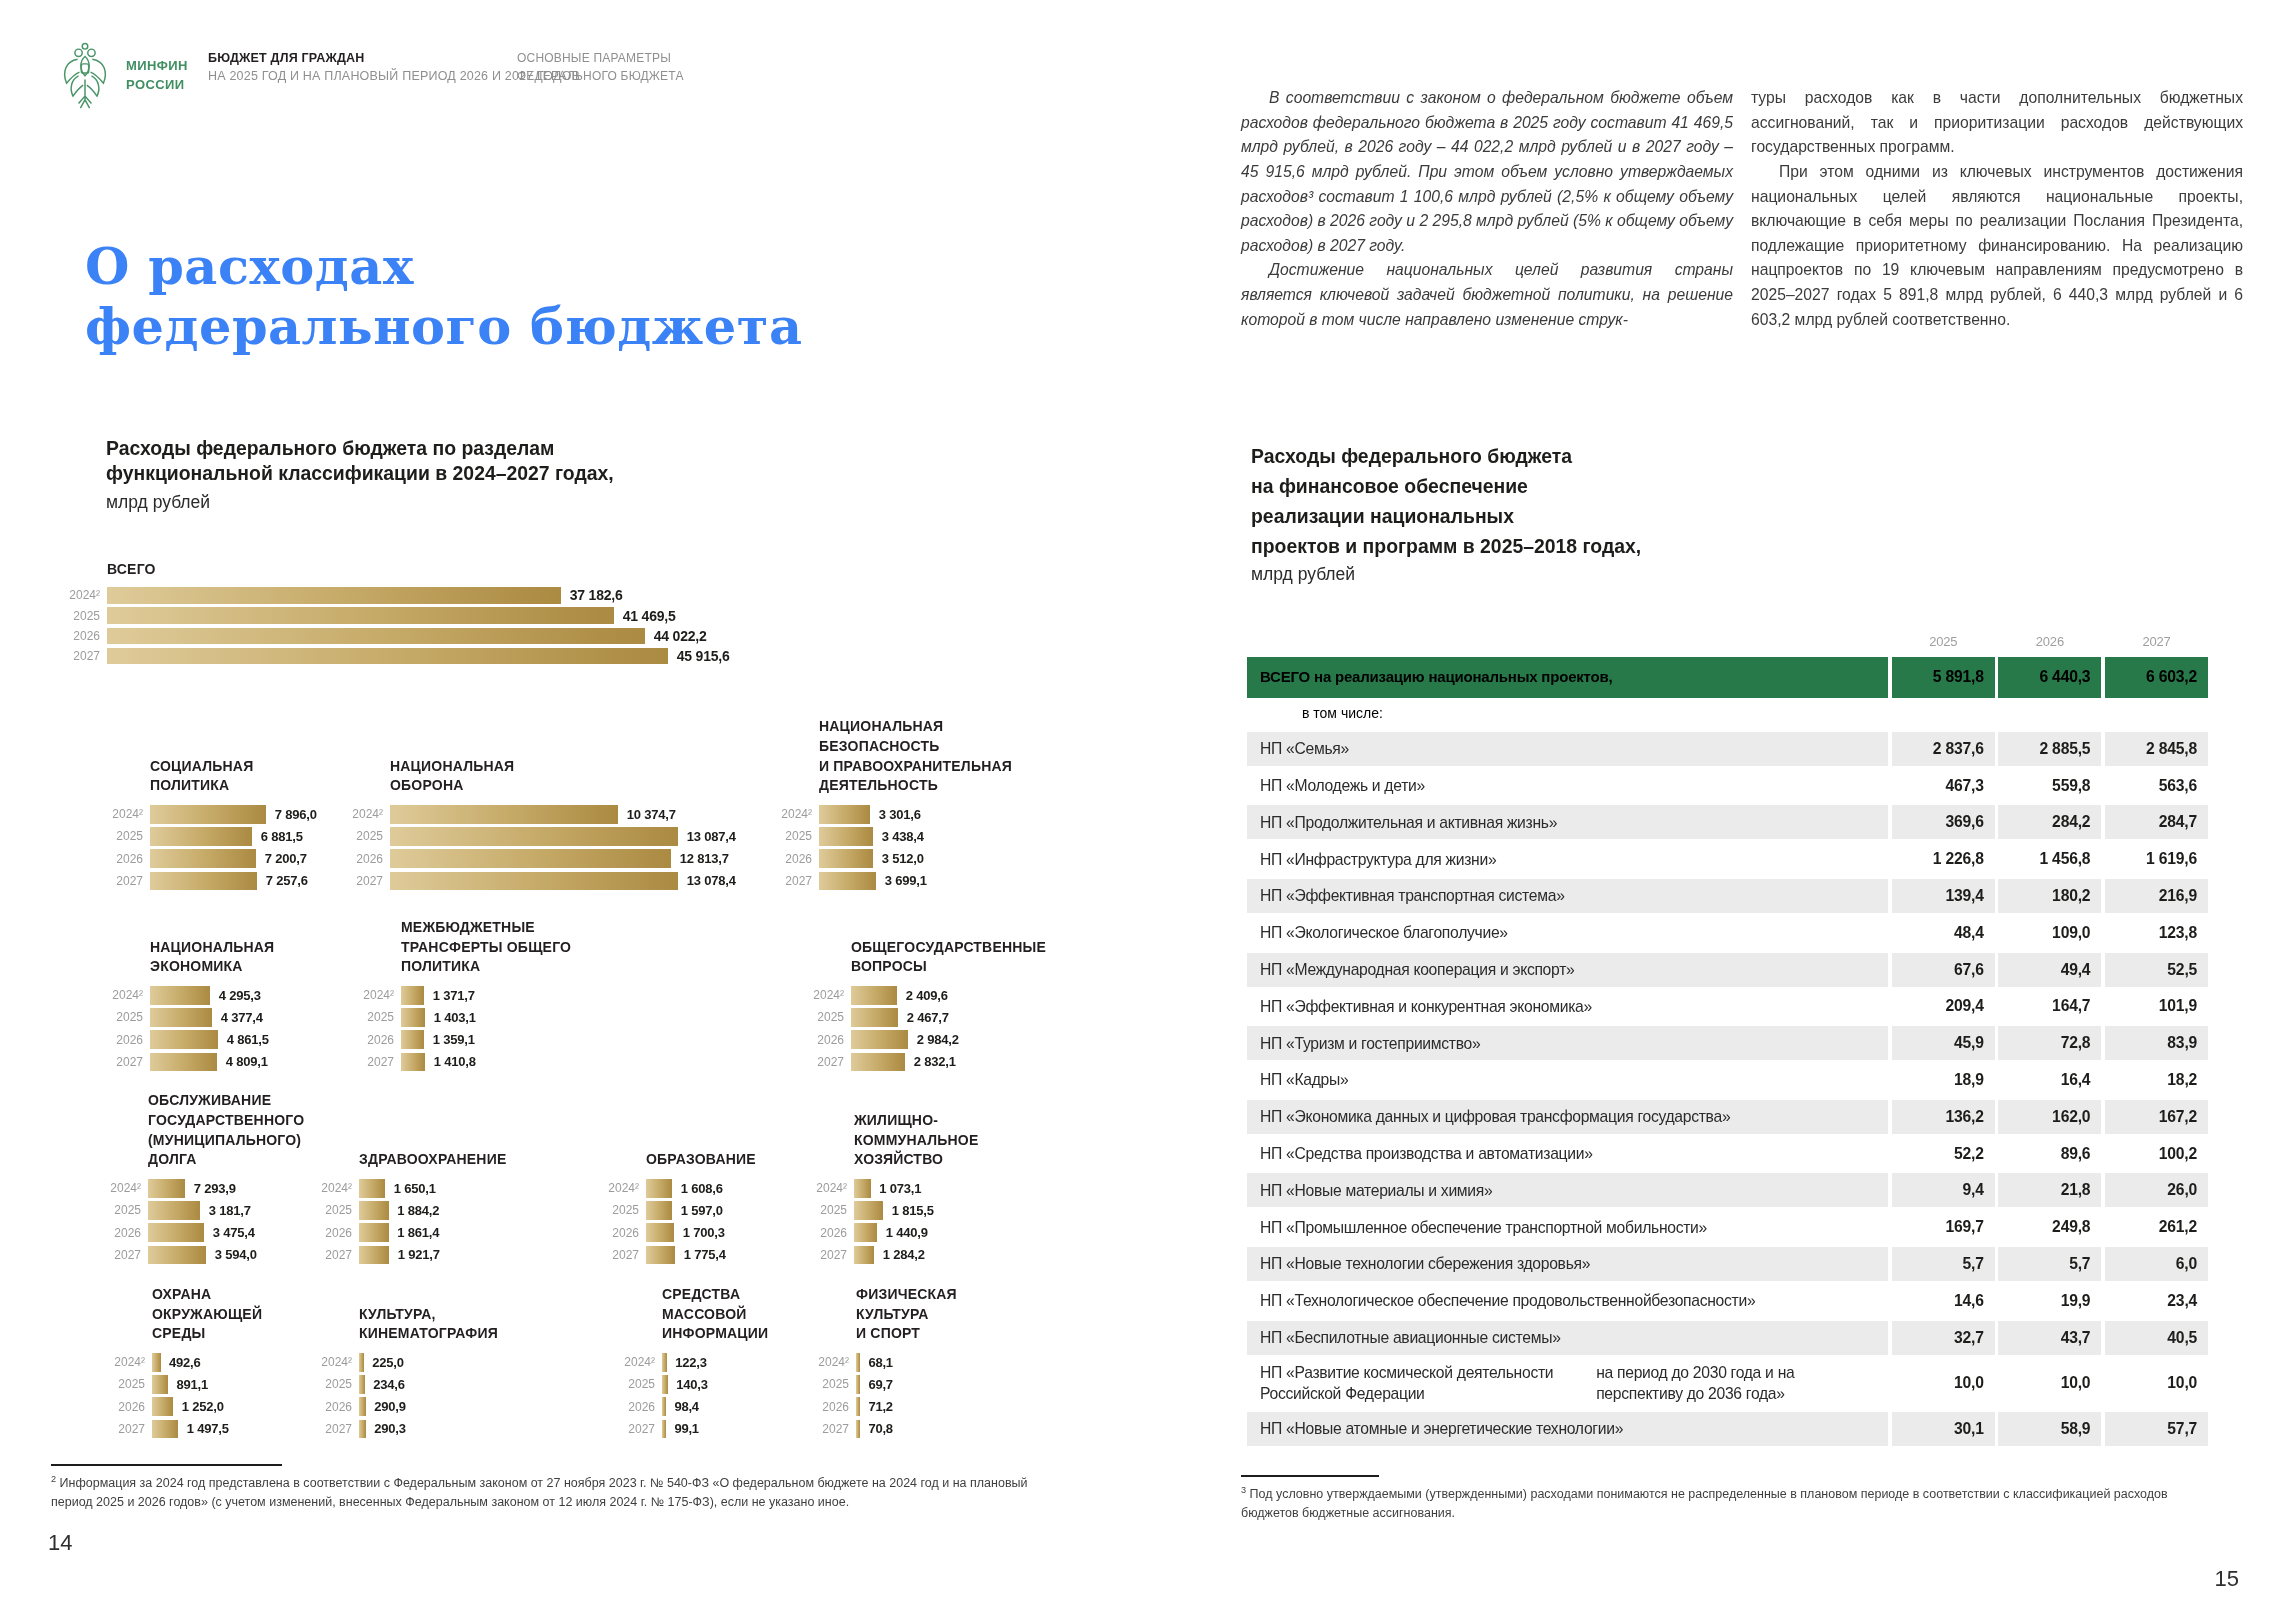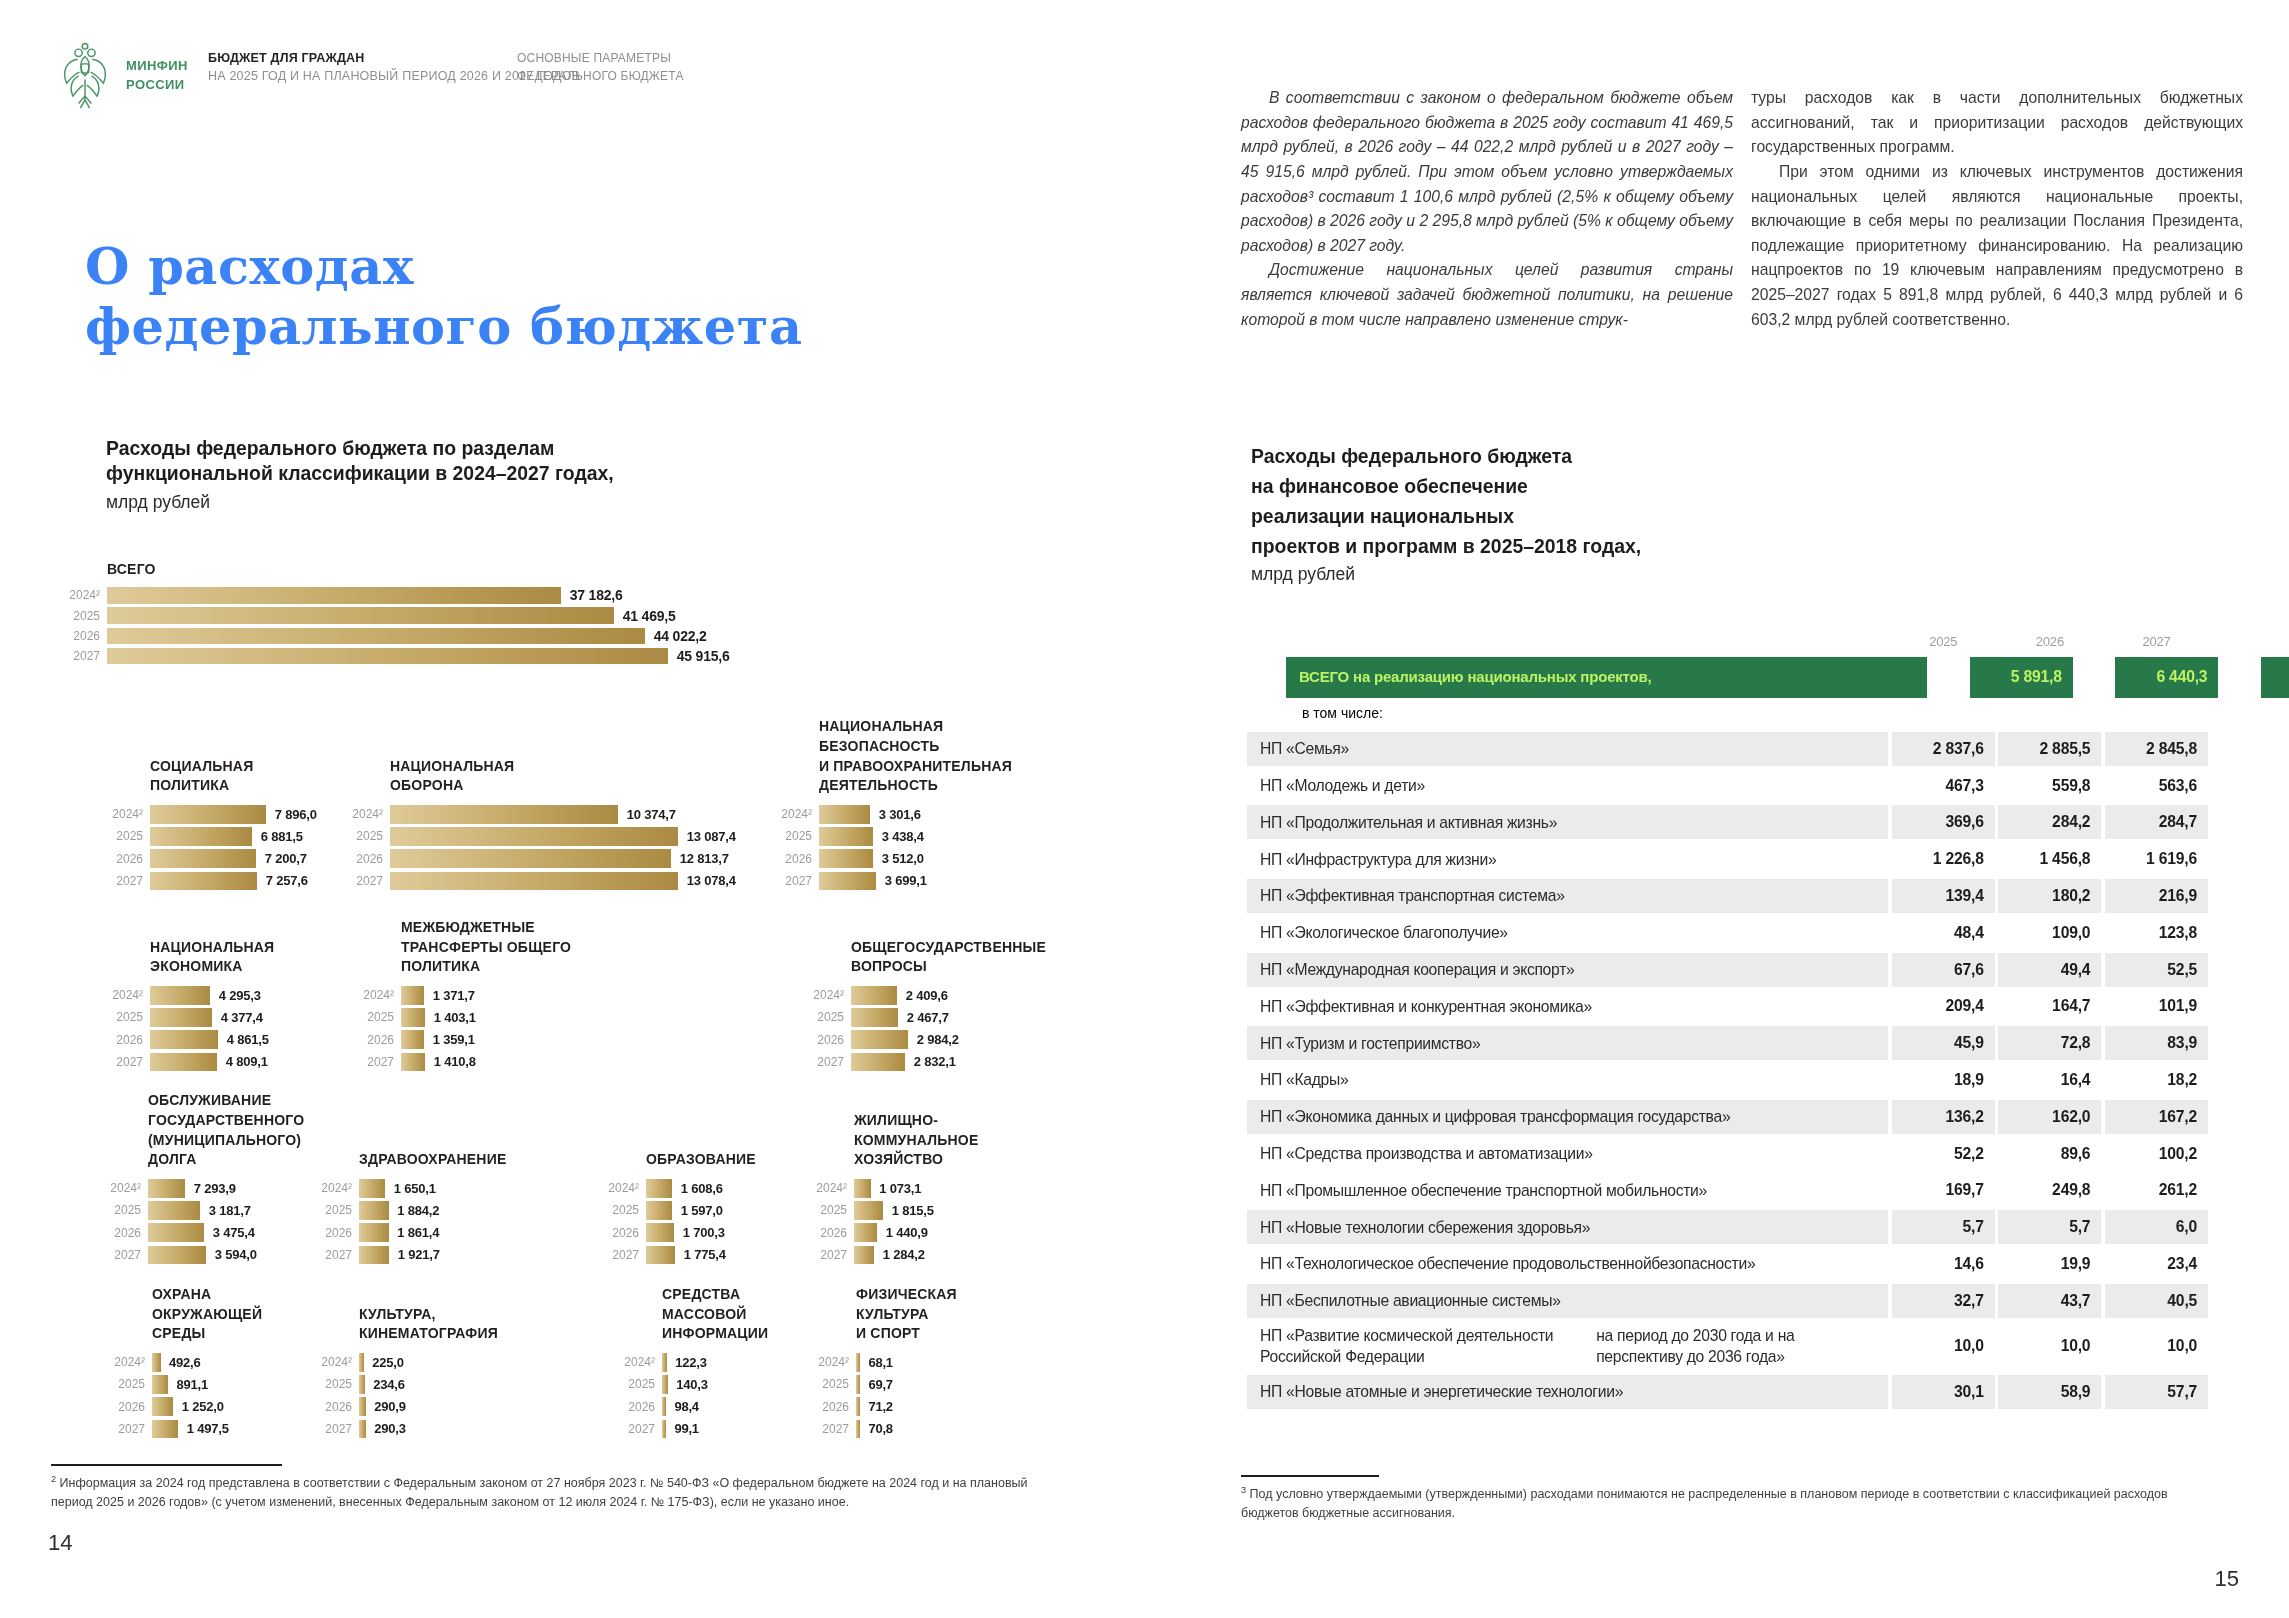--- a/index.html
+++ b/index.html
@@ -40,21 +40,21 @@
   .tbl-unit{font-weight:400;font-size:17.5px;color:#2b2b2b;}
 
   
   .np-table{position:absolute;left:1247px;top:631px;width:963px;}
   .trow{display:flex;gap:3.7px;min-height:34px;margin-bottom:2.8px;}
   .tname{width:641px;flex:none;display:flex;align-items:center;padding:4.6px 7.4px 4.6px 13px;box-sizing:border-box;font-size:15.7px;letter-spacing:-0.3px;line-height:1.35;color:#2b2b2b;}
   .tval{width:103px;flex:none;display:flex;align-items:center;justify-content:flex-end;padding-right:11px;box-sizing:border-box;font-weight:700;font-size:15.7px;letter-spacing:-0.2px;color:#1d1d1b;}
   .alt .tname,.alt .tval{background:#ebebeb;}
   .yrow{min-height:20px;margin-bottom:5.5px;}
   .yrow .tval{justify-content:center;font-weight:400;color:#9f9f9f;font-size:13px;padding-right:0;}
-  .total .tname,.total .tval{background:#27794a;color:#bef264;margin-left:39px;}
+  .total .tname,.total .tval{background:#27794a;color:#000000;}
   .total{min-height:41px;margin-bottom:7.4px;}
   .total .tname{font-weight:700;font-size:15px;letter-spacing:-0.2px;}
   .total .tval{font-size:15.7px;}
   .subhead{margin:7.4px 0 11px 55px;font-size:14px;color:#000000;}
 
   
   .footrule{position:absolute;height:1.8px;background:#1d1d1b;}
   .footnote{position:absolute;font-size:12.5px;line-height:1.5;color:#3f3f3f;}
   .footnote sup{font-size:9.2px;}
   .pagenum{position:absolute;font-size:22px;color:#2e2e2e;}
@@ -576,20 +576,28 @@
           <div class="tval">167,2</div>
         </div>
         <div class="trow">
           <div class="tname">
             <span>НП «Средства производства и автоматизации»</span>
           </div>
           <div class="tval">52,2</div>
           <div class="tval">89,6</div>
           <div class="tval">100,2</div>
         </div>
+        <div class="trow alt">
+          <div class="tname">
+            <span>НП «Новые материалы и химия»</span>
+          </div>
+          <div class="tval">9,4</div>
+          <div class="tval">21,8</div>
+          <div class="tval">26,0</div>
+        </div>
         <div class="trow">
           <div class="tname">
             <span>НП «Промышленное обеспечение транспортной мобильности»</span>
           </div>
           <div class="tval">169,7</div>
           <div class="tval">249,8</div>
           <div class="tval">261,2</div>
         </div>
         <div class="trow alt">
           <div class="tname">

